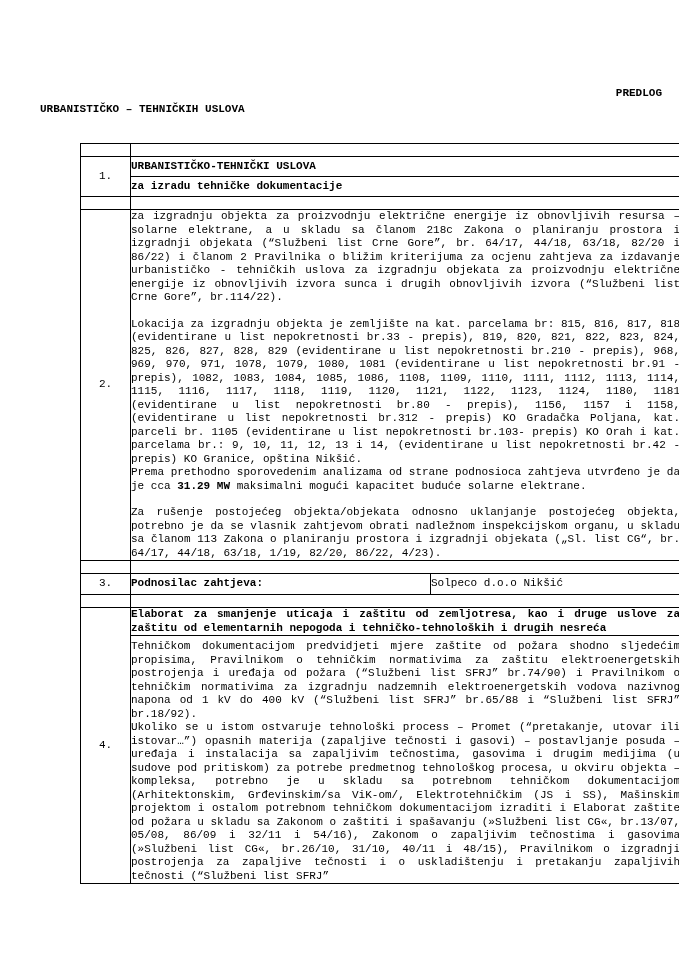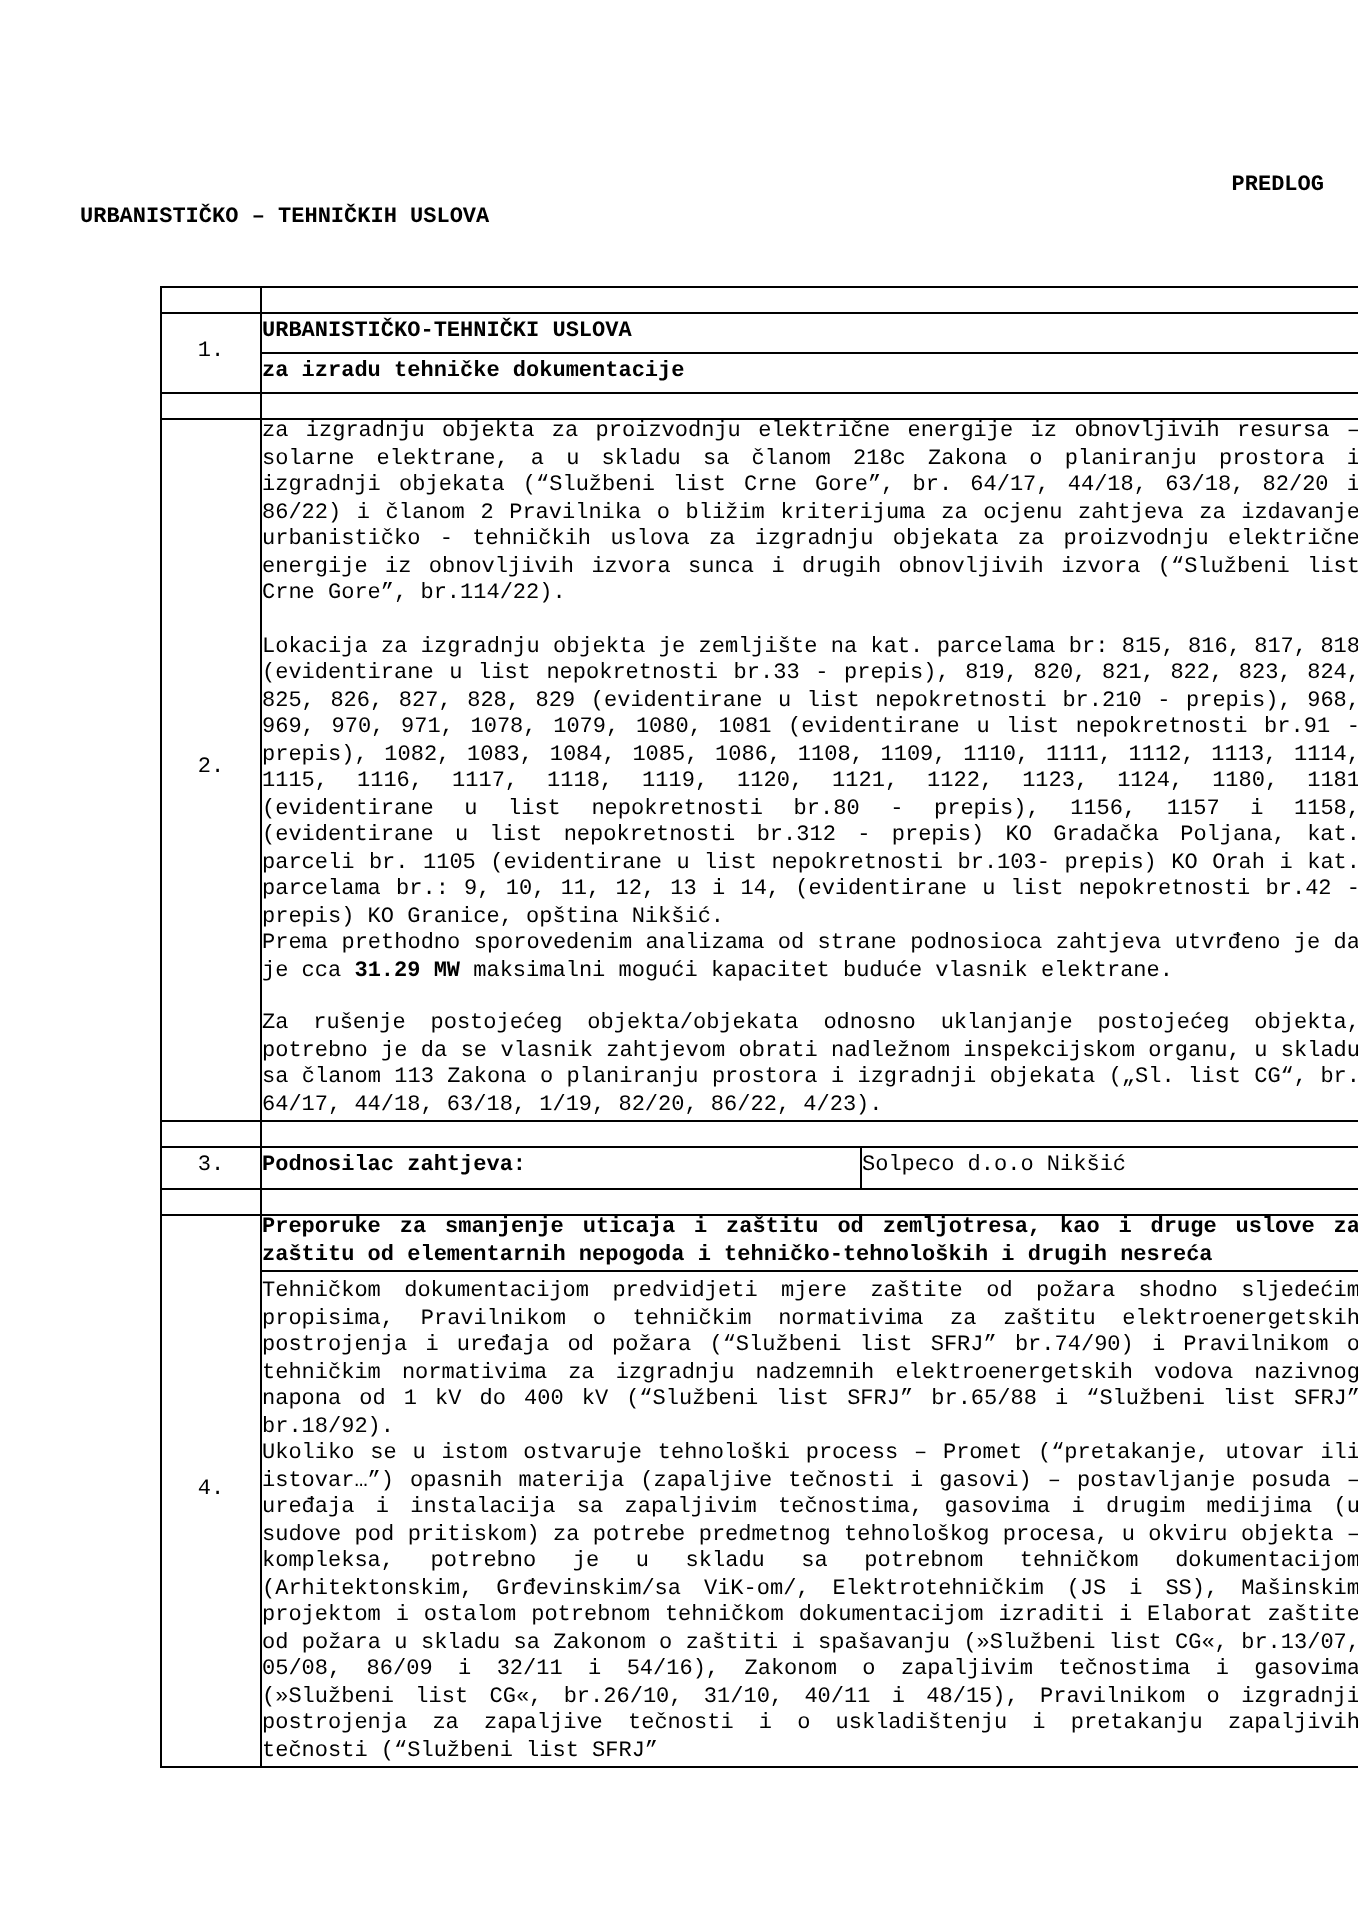--- a/index.html
+++ b/index.html
@@ -107,21 +107,21 @@
       <tr class="spacer">
         <td></td>
         <td colspan="2"></td>
       </tr>
 
       <tr>
         <td class="num">2.</td>
         <td class="content" colspan="2">
           <p>za izgradnju objekta za proizvodnju električne energije iz obnovljivih resursa – solarne elektrane, a u skladu sa članom 218c Zakona o planiranju prostora i izgradnji objekata (“Službeni list Crne Gore”, br. 64/17, 44/18, 63/18, 82/20 i 86/22) i članom 2 Pravilnika o bližim kriterijuma za ocjenu zahtjeva za izdavanje urbanističko - tehničkih uslova za izgradnju objekata za proizvodnju električne energije iz obnovljivih izvora sunca i drugih obnovljivih izvora (“Službeni list Crne Gore”, br.114/22).</p>
           <p class="gap">Lokacija za izgradnju objekta je zemljište na kat. parcelama br: 815, 816, 817, 818 (evidentirane u list nepokretnosti br.33 - prepis), 819, 820, 821, 822, 823, 824, 825, 826, 827, 828, 829 (evidentirane u list nepokretnosti br.210 - prepis), 968, 969, 970, 971, 1078, 1079, 1080, 1081 (evidentirane u list nepokretnosti br.91 - prepis), 1082, 1083, 1084, 1085, 1086, 1108, 1109, 1110, 1111, 1112, 1113, 1114, 1115, 1116, 1117, 1118, 1119, 1120, 1121, 1122, 1123, 1124, 1180, 1181 (evidentirane u list nepokretnosti br.80 - prepis), 1156, 1157 i 1158, (evidentirane u list nepokretnosti br.312 - prepis) KO Gradačka Poljana, kat. parceli br. 1105 (evidentirane u list nepokretnosti br.103- prepis) KO Orah i kat. parcelama br.: 9, 10, 11, 12, 13 i 14, (evidentirane u list nepokretnosti br.42 - prepis) KO Granice, opština Nikšić.</p>
-          <p><span>Prema prethodno sporovedenim analizama od strane podnosioca zahtjeva utvrđeno je da je cca </span><b>31.29 MW</b><span> maksimalni mogući kapacitet buduće vlasnik elektrane.</span></p>
+          <p><span>Prema prethodno sporovedenim analizama od strane podnosioca zahtjeva utvrđeno je da je cca </span><b>31.29 MW</b><span> maksimalni mogući kapacitet buduće solarne elektrane.</span></p>
           <p class="gap">Za rušenje postojećeg objekta/objekata odnosno uklanjanje postojećeg objekta, potrebno je da se vlasnik zahtjevom obrati nadležnom inspekcijskom organu, u skladu sa članom 113 Zakona o planiranju prostora i izgradnji objekata („Sl. list CG“, br. 64/17, 44/18, 63/18, 1/19, 82/20, 86/22, 4/23).</p>
         </td>
       </tr>
 
       <tr class="spacer">
         <td></td>
         <td colspan="2"></td>
       </tr>
 
       <tr>
@@ -130,21 +130,21 @@
         <td class="kv">Solpeco d.o.o Nikšić</td>
       </tr>
 
       <tr class="spacer">
         <td></td>
         <td colspan="2"></td>
       </tr>
 
       <tr>
         <td class="num num-top" rowspan="2">4.</td>
-        <td class="heading" colspan="2">Preporuke za smanjenje uticaja i zaštitu od zemljotresa, kao i druge uslove za zaštitu od elementarnih nepogoda i tehničko-tehnoloških i drugih nesreća</td>
+        <td class="heading" colspan="2">Elaborat za smanjenje uticaja i zaštitu od zemljotresa, kao i druge uslove za zaštitu od elementarnih nepogoda i tehničko-tehnoloških i drugih nesreća</td>
       </tr>
       <tr>
         <td class="content" colspan="2" style="padding-top:4px;">
           <p>Tehničkom dokumentacijom predvidjeti mjere zaštite od požara shodno sljedećim propisima, Pravilnikom o tehničkim normativima za zaštitu elektroenergetskih postrojenja i uređaja od požara (“Službeni list SFRJ” br.74/90) i Pravilnikom o tehničkim normativima za izgradnju nadzemnih elektroenergetskih vodova nazivnog napona od 1 kV do 400 kV (“Službeni list SFRJ” br.65/88 i “Službeni list SFRJ” br.18/92).</p>
           <p>Ukoliko se u istom ostvaruje tehnološki process – Promet (“pretakanje, utovar ili istovar…”) opasnih materija (zapaljive tečnosti i gasovi) – postavljanje posuda – uređaja i instalacija sa zapaljivim tečnostima, gasovima i drugim medijima (u sudove pod pritiskom) za potrebe predmetnog tehnološkog procesa, u okviru objekta – kompleksa, potrebno je u skladu sa potrebnom tehničkom dokumentacijom (Arhitektonskim, Grđevinskim/sa ViK-om/, Elektrotehničkim (JS i SS), Mašinskim projektom i ostalom potrebnom tehničkom dokumentacijom izraditi i Elaborat zaštite od požara u skladu sa Zakonom o zaštiti i spašavanju (»Službeni list CG«, br.13/07, 05/08, 86/09 i 32/11 i 54/16), Zakonom o zapaljivim tečnostima i gasovima (»Službeni list CG«, br.26/10, 31/10, 40/11 i 48/15), Pravilnikom o izgradnji postrojenja za zapaljive tečnosti i o uskladištenju i pretakanju zapaljivih tečnosti (“Službeni list SFRJ”</p>
         </td>
       </tr>
 
     </tbody>
   </table>

